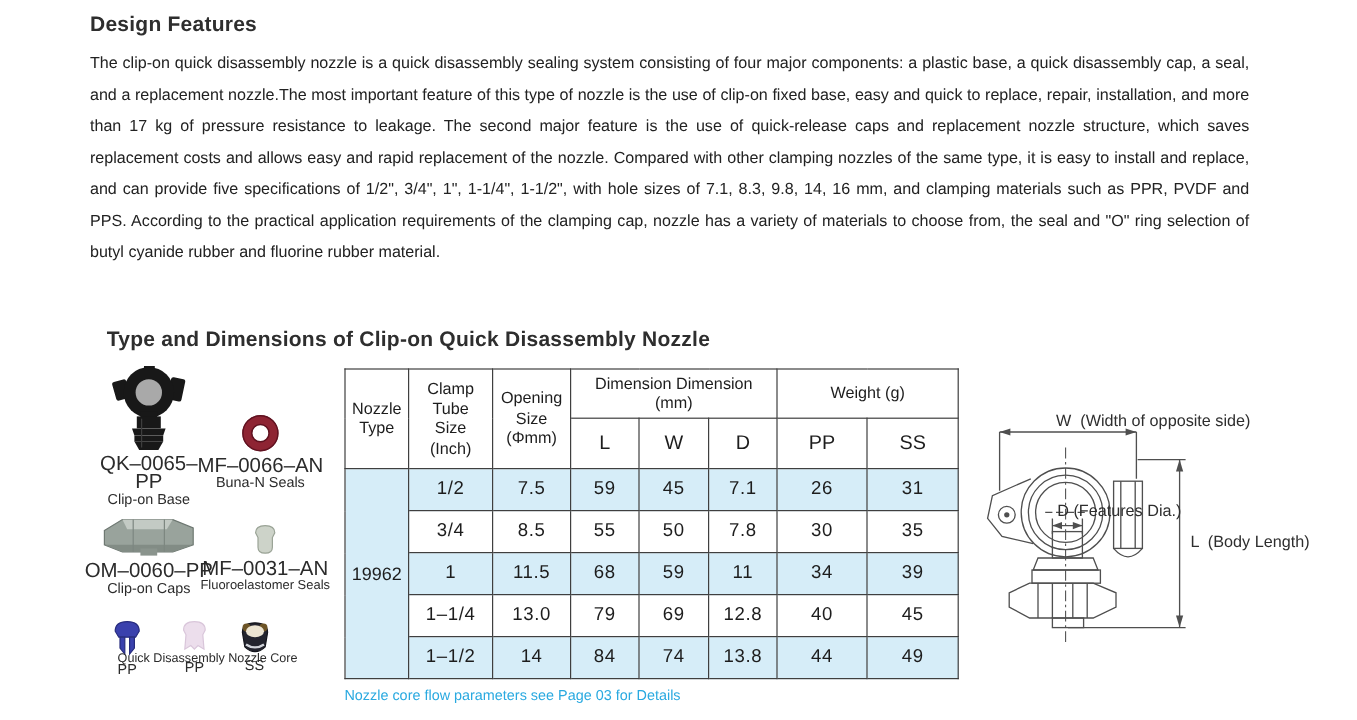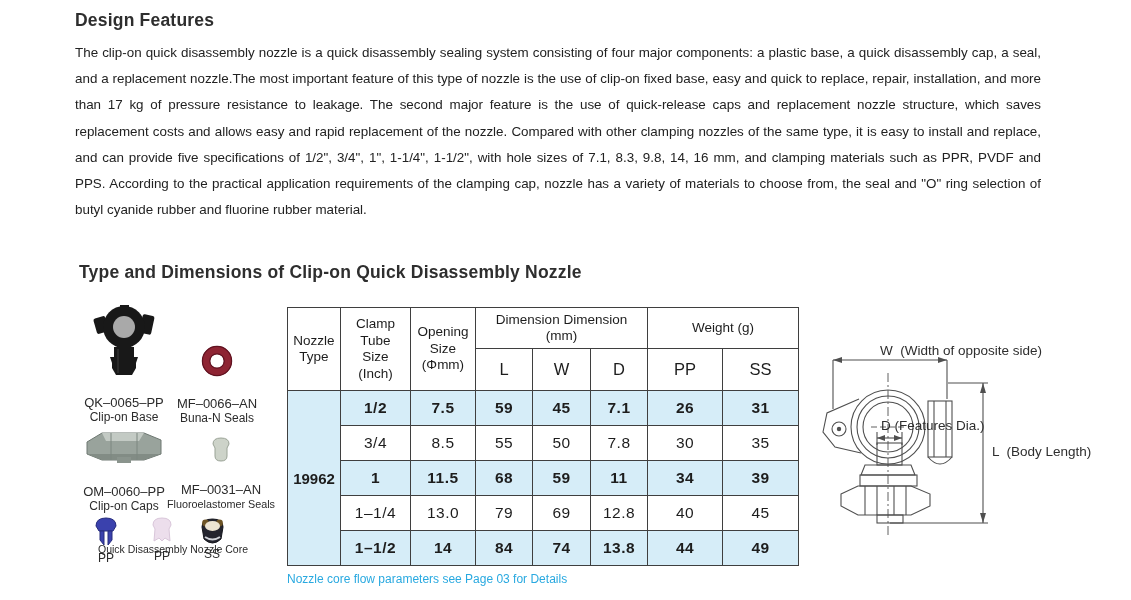--- a/index.html
+++ b/index.html
@@ -12,28 +12,28 @@
   .h-main{
     position:absolute; left:75px; top:10px; margin:0;
     font-size:17.5px; font-weight:700; color:#2e2e2e; letter-spacing:.2px;
   }
   .intro{
     position:absolute; left:75px; top:40px; width:966px; margin:0;
     font-size:13.4px; line-height:26.2px; color:#222;
     text-align:justify; text-justify:inter-word;
   }
   .h-section{
-    position:absolute; left:75px; top:258px; margin:4px;
+    position:absolute; left:75px; top:258px; margin:14px;
     font-size:17.5px; font-weight:700; color:#2e2e2e; letter-spacing:.2px;
   }
 
   
   .prod{ position:absolute; text-align:center; }
   .prod .img{ display:block; margin:0 auto; }
-  .prod .code{ font-size:13px; color:#2b2b2b; line-height:15px; margin-top:19px; }
+  .prod .code{ font-size:17px; color:#2b2b2b; line-height:15px; margin-top:3px; }
   .prod .pname{ font-size:12px; color:#2b2b2b; line-height:15px; }
   .pname.small{ font-size:10.8px; }
   .core-label{ font-size:12px; color:#2b2b2b; margin-top:2px; }
   .cores-caption{
     position:absolute; left:78px; top:543px; width:190px;
     font-size:10.5px; color:#2b2b2b; text-align:center;
   }
 
   
   .tbl-wrap{ position:absolute; left:287px; top:307px; }
@@ -41,21 +41,21 @@
   table.dim th, table.dim td{
     border:1px solid #3f3f3f; text-align:center; vertical-align:middle;
     padding:0; color:#1d1d1d;
   }
   table.dim th{ font-weight:400; font-size:13.5px; line-height:16.5px; white-space:pre-line; }
   table.dim .hr1{ height:41px; }
   table.dim .hr2{ height:42px; }
   table.dim .sub{ font-size:16.5px; }
   table.dim tbody tr{ height:35px; }
   table.dim td{ font-size:15.5px; letter-spacing:.5px; }
-  table.dim tr.alt td{ background:var(--row-blue);font-weight:bold; }
+  table.dim tr.alt td{ background:var(--row-blue); }
   table.dim td.nozzle-cell{ background:#fff; font-size:15px; letter-spacing:0; }
   .footnote{
     position:absolute; left:287px; top:572px; width:512px;
     text-align:left; font-size:12px; color:var(--note-blue);
   }
 
   
   .diagram{ position:absolute; left:815px; top:337px; width:316px; height:260px; }
   .diagram svg{ position:absolute; left:0; top:0; }
   .dim-label{ position:absolute; font-size:13.5px; color:#2e2e2e; white-space:pre; }

